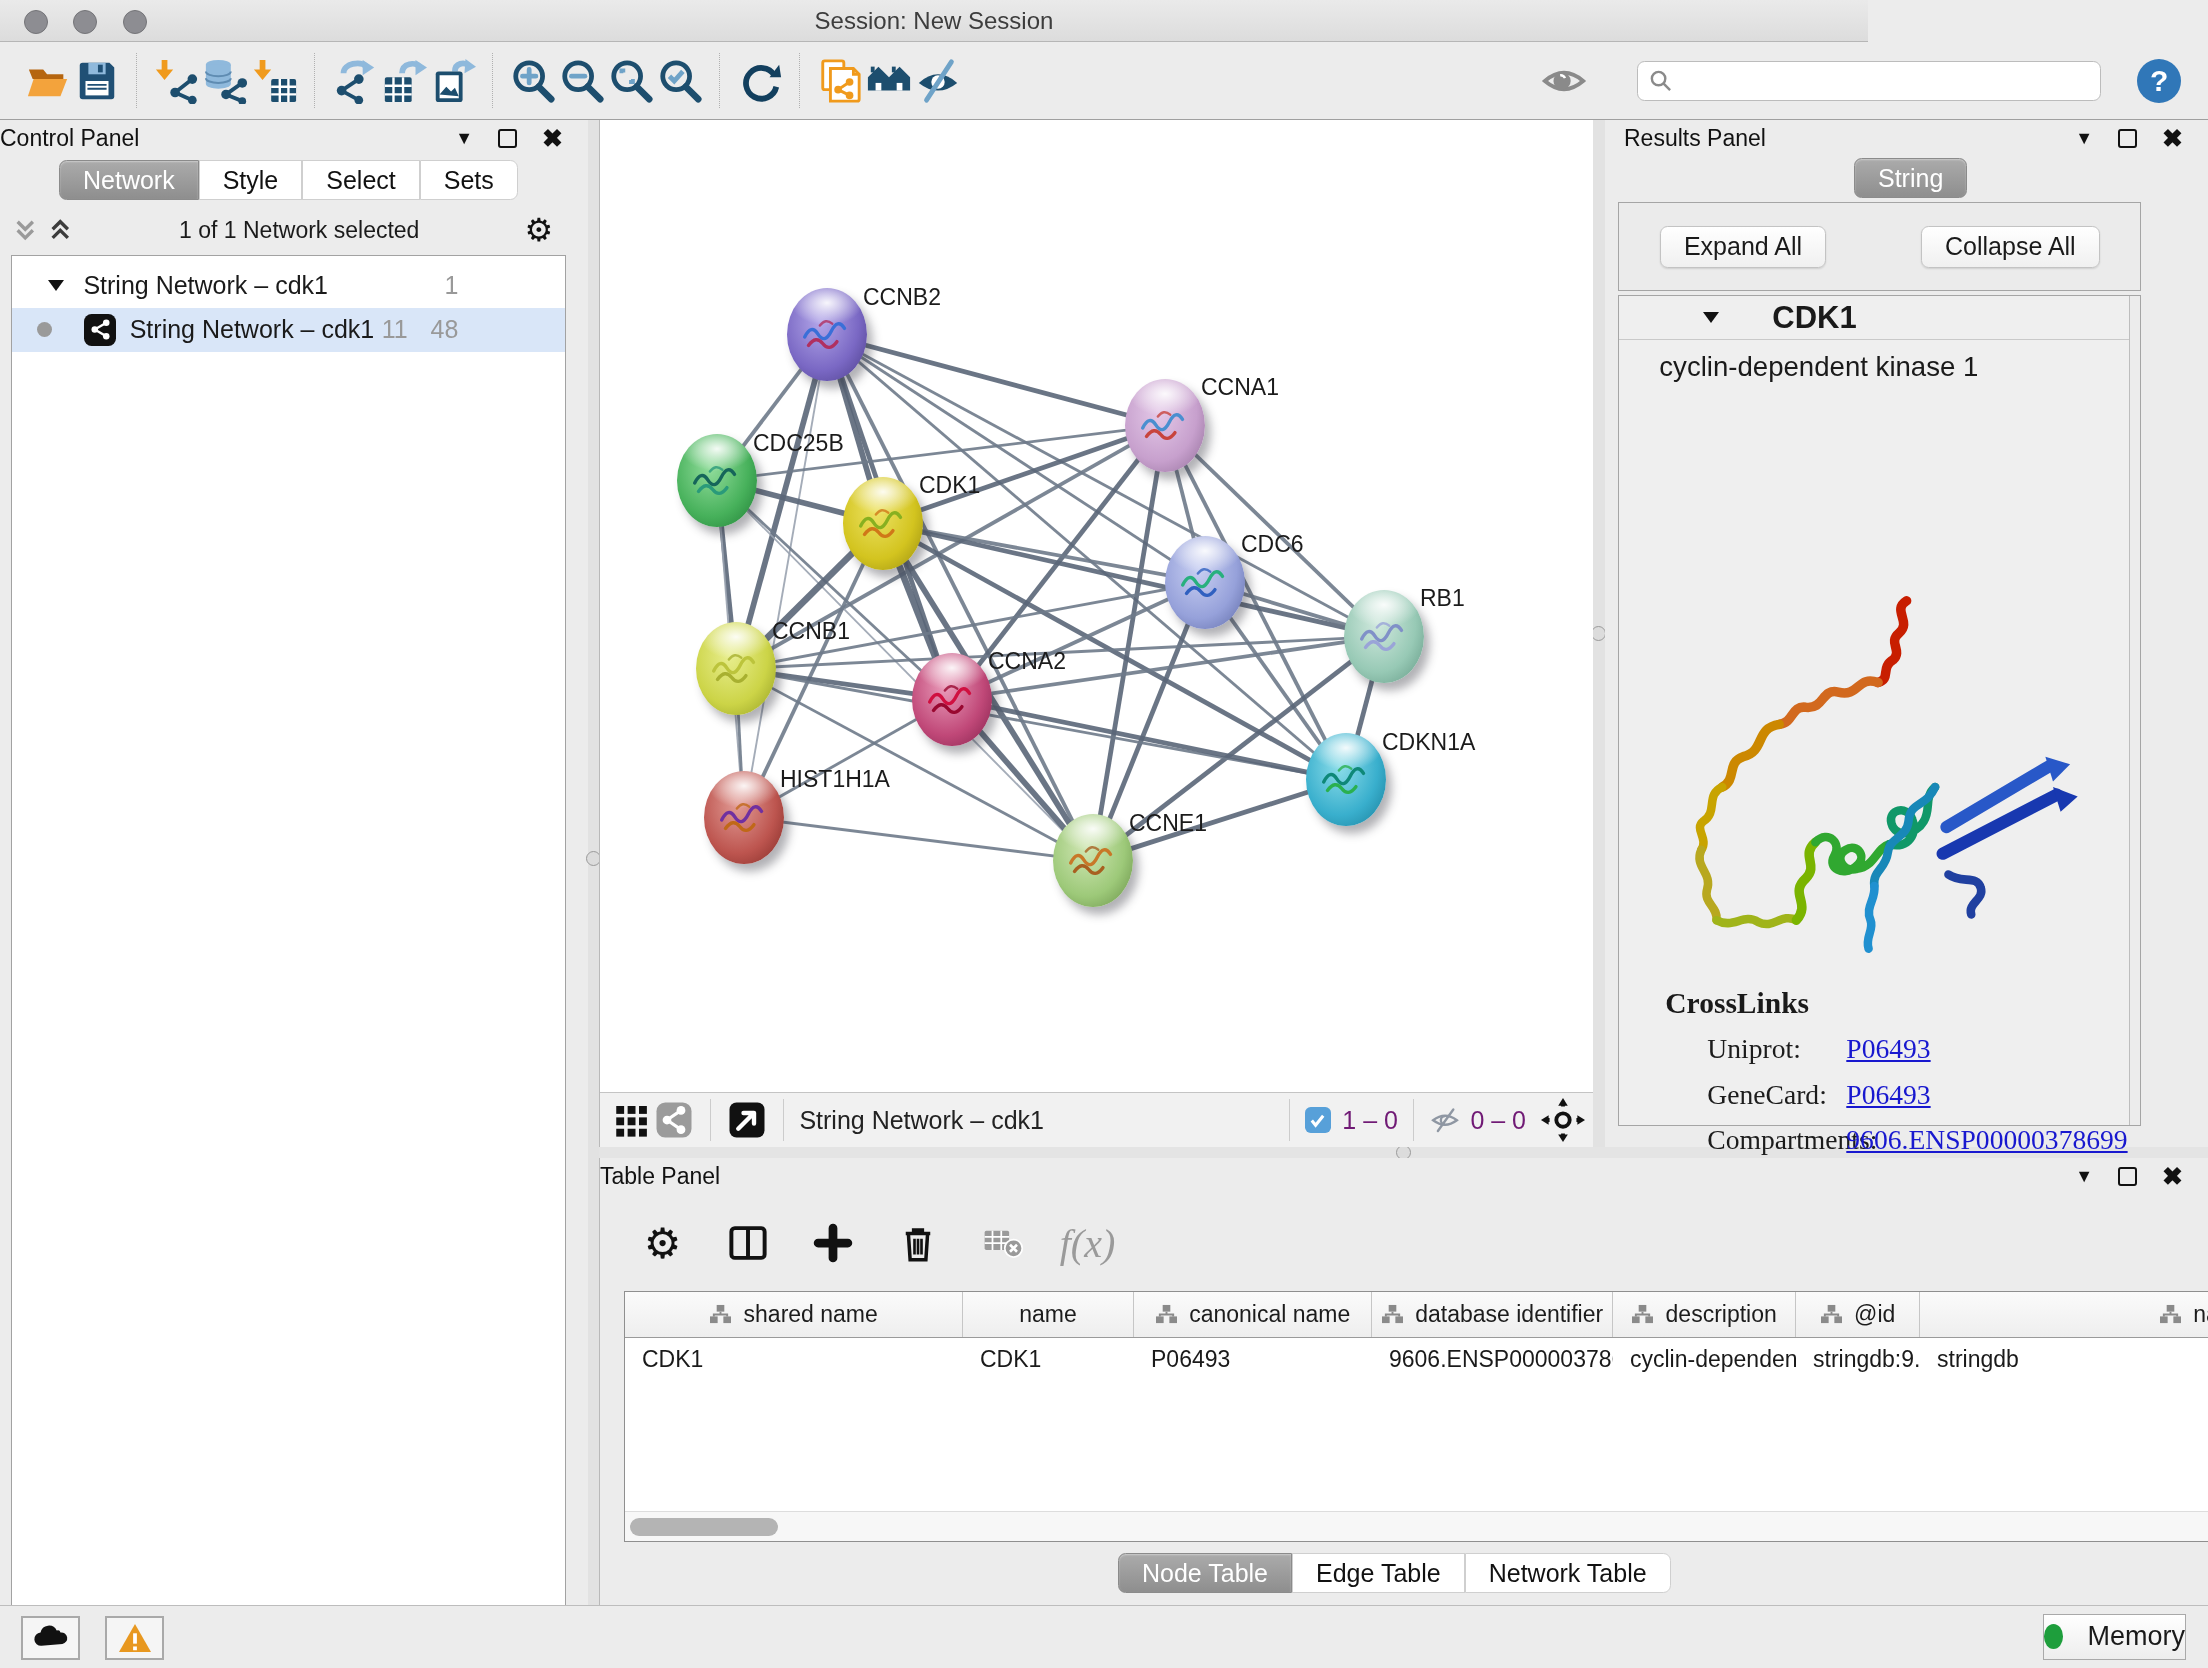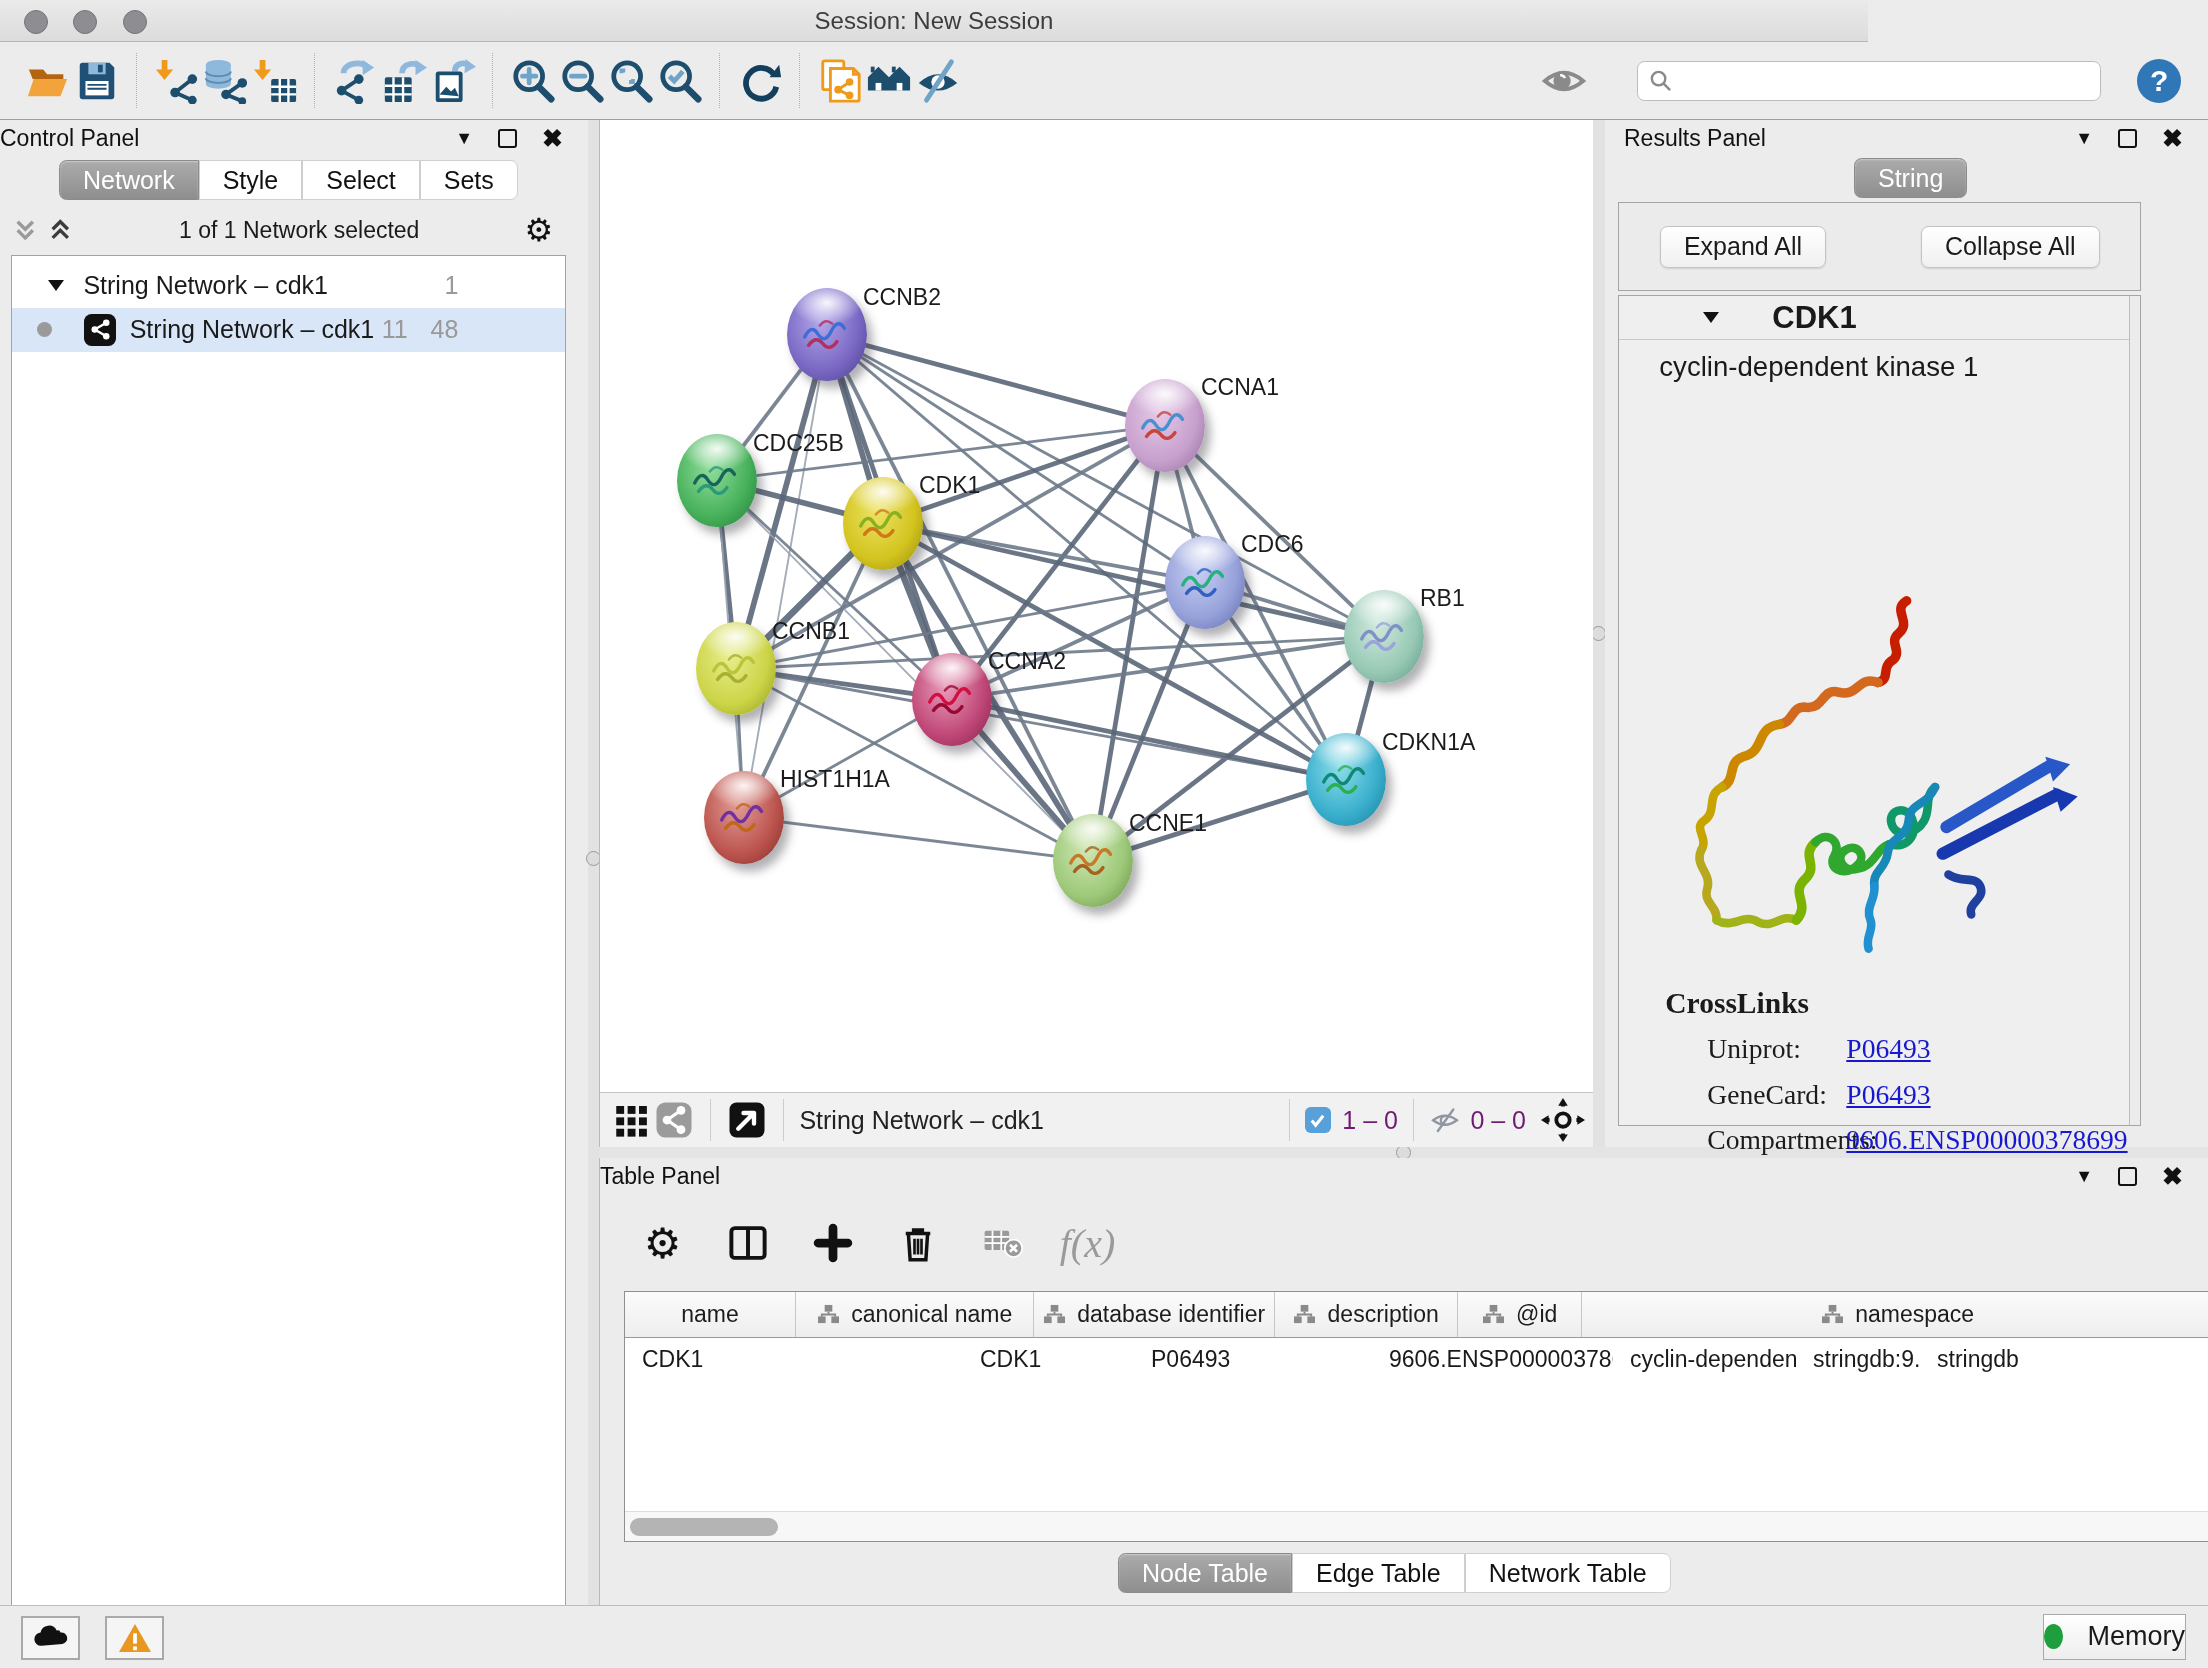--- a/index.html
+++ b/index.html
@@ -700,20 +700,31 @@
           <rect x="3" y="10" width="28" height="22" rx="2" fill="#9a9a9a"></rect>
           <path d="M3 17h28M3 24h28M12 10v22M22 10v22" stroke="#fff" stroke-width="2"></path>
           <circle cx="36" cy="30" r="10" fill="#9a9a9a" stroke="#fff" stroke-width="2"></circle>
           <path d="M32 26l8 8M40 26l-8 8" stroke="#fff" stroke-width="3"></path>
         </svg>
       </div>
     <div class="tp-ic" id="fx-ic">f(x)</div>
   </div>
   <div id="table-box">
     <div id="thead">
+        <div class="th" style="width: 338px;">
+          <svg viewBox="0 0 24 22">
+            <g fill="#8a8a8a">
+              <rect x="8" y="1" width="8" height="7"></rect>
+              <rect x="1" y="13" width="8" height="7"></rect>
+              <rect x="15" y="13" width="8" height="7"></rect>
+            </g>
+            <path d="M12 8v3M5 13v-2h14v2" stroke="#8a8a8a" stroke-width="2" fill="none"></path>
+          </svg>
+          <span>shared name</span>
+        </div>
         <div class="th" style="width: 171px;">
           <span>name</span>
         </div>
         <div class="th" style="width: 238px;">
           <svg viewBox="0 0 24 22">
             <g fill="#8a8a8a">
               <rect x="8" y="1" width="8" height="7"></rect>
               <rect x="1" y="13" width="8" height="7"></rect>
               <rect x="15" y="13" width="8" height="7"></rect>
             </g>

